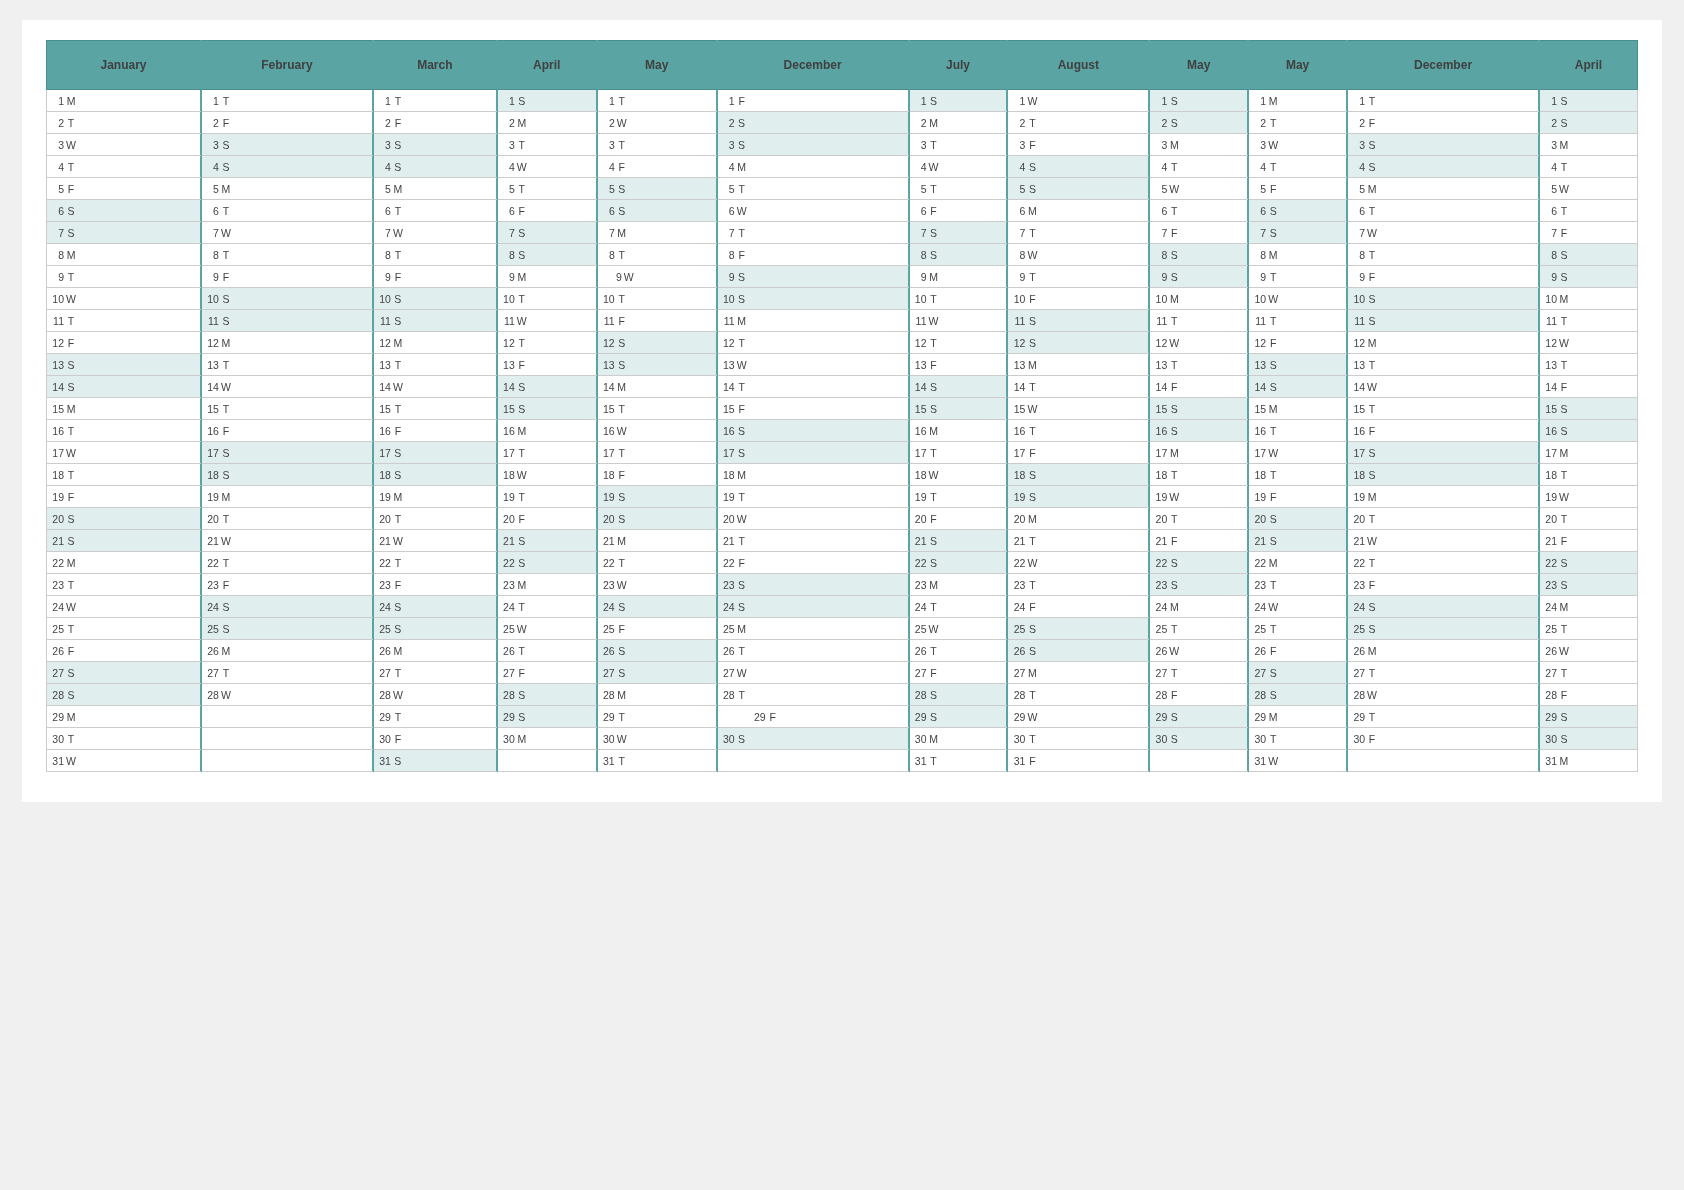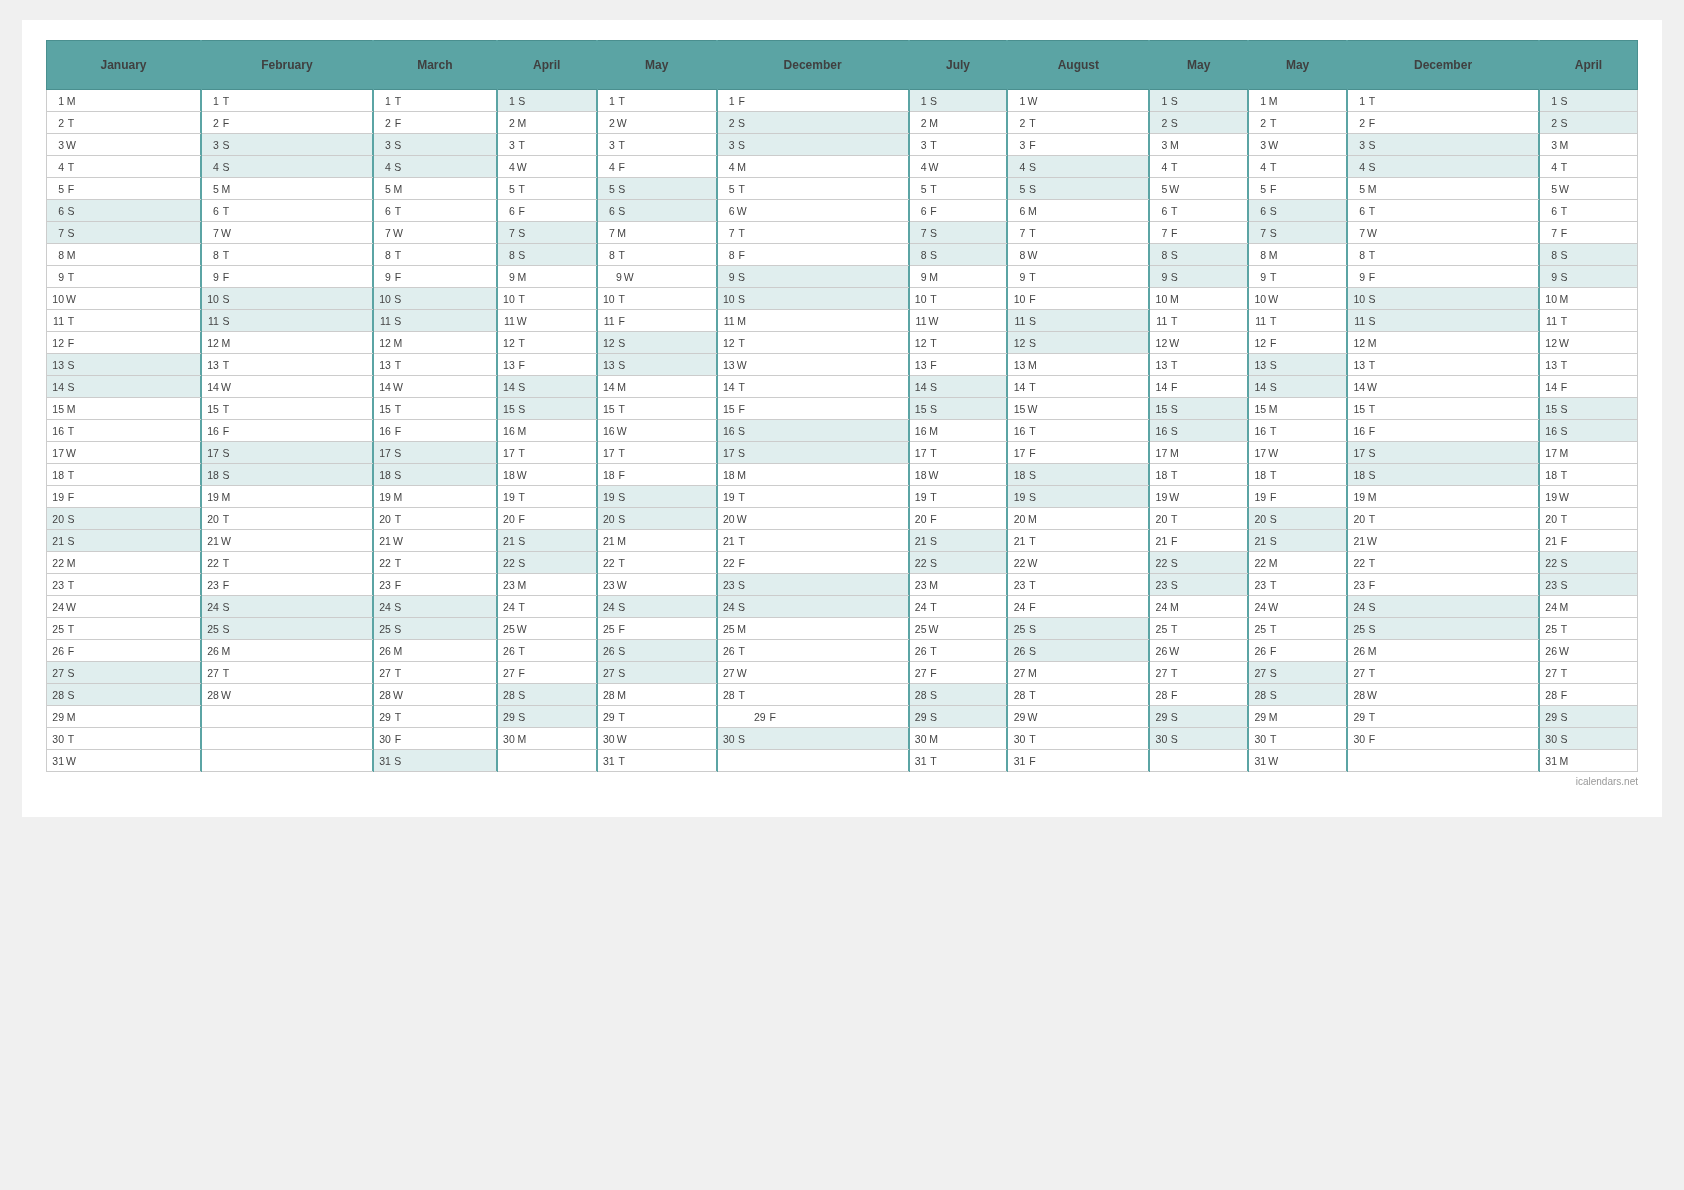--- a/index.html
+++ b/index.html
@@ -523,14 +523,13 @@
             <td colspan="2" class="white" style="border-right: 2px solid rgb(91, 164, 164);"><span class="day-num">31</span><span class="day-letter">T</span></td>
             <td colspan="2" class="white" style="border-right: 2px solid rgb(91, 164, 164);"><span class="day-num">31</span><span class="day-letter">F</span></td>
             <td colspan="2" style="border-right: 2px solid rgb(91, 164, 164);"></td>
             <td colspan="2" class="white" style="border-right: 2px solid rgb(91, 164, 164);"><span class="day-num">31</span><span class="day-letter">W</span></td>
             <td colspan="2" style="border-right: 2px solid rgb(91, 164, 164);"></td>
             <td colspan="2" class="white"><span class="day-num">31</span><span class="day-letter">M</span></td>
           </tr>
         </tbody>
     </table>
   </div>
-  <div class="footer">icalendars.net</div>
 </div>
 
 </body></html>

